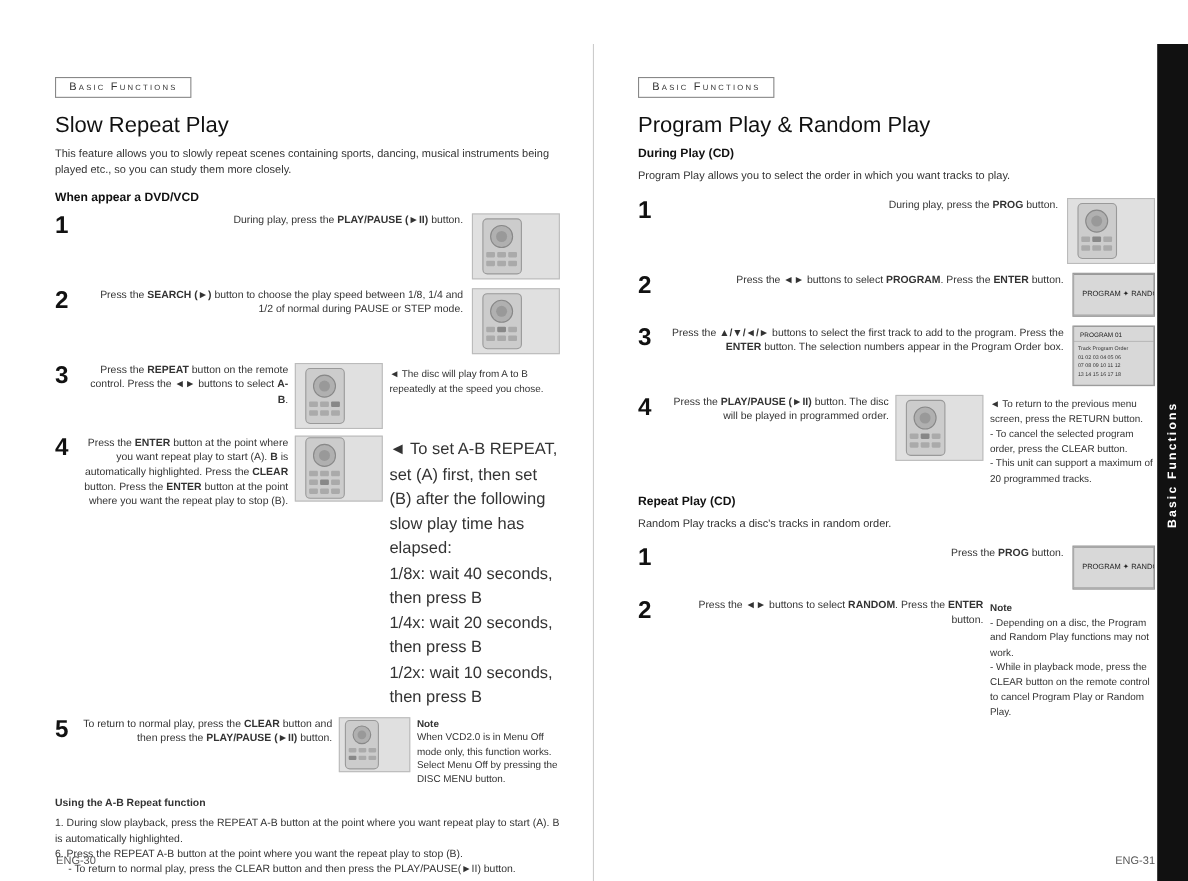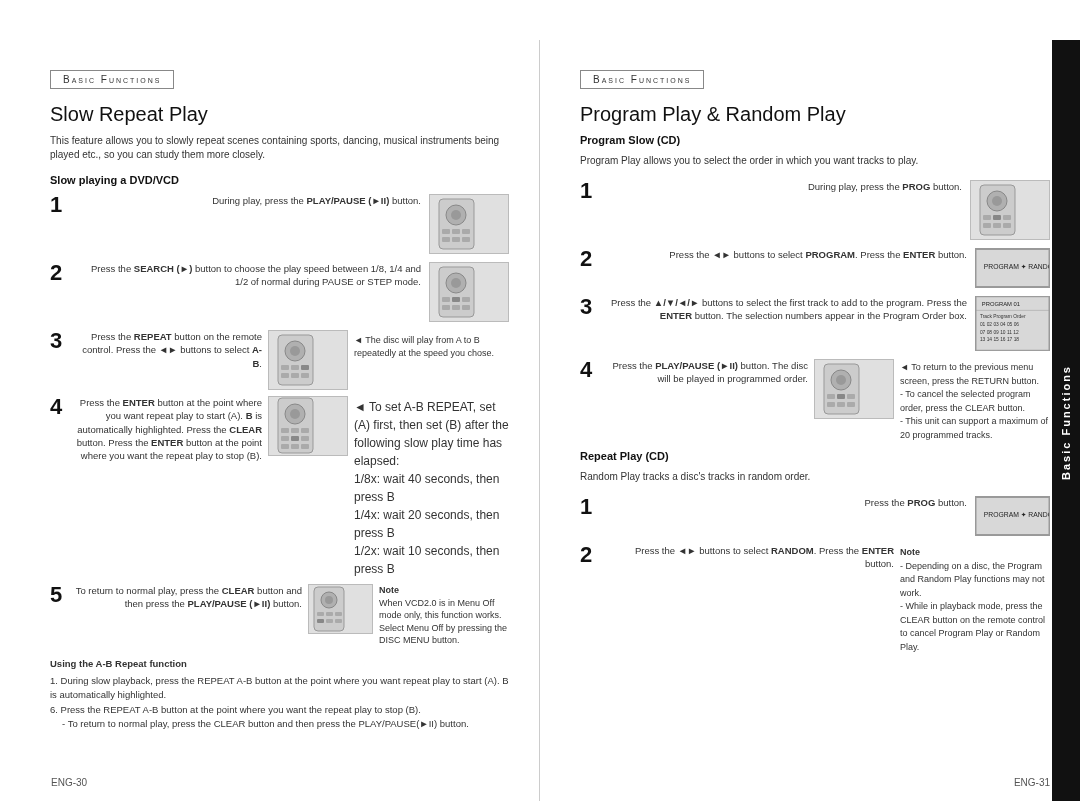--- a/index.html
+++ b/index.html
@@ -143,21 +143,21 @@
 <body>
 
 <div class="page">
 
   <div class="left-col">
     <div class="section-header">Basic Functions</div>
 
     <div class="page-title">Slow Repeat Play</div>
     <div class="intro-text">This feature allows you to slowly repeat scenes containing sports, dancing, musical instruments being played etc., so you can study them more closely.</div>
 
-    <div class="sub-heading">Slow playing a DVD/VCD</div>
+    <div class="sub-heading">When appear a DVD/VCD</div>
 
     
     <div class="step-row">
       <div class="step-number">1</div>
       <div style="flex:1">
         <div class="step-text">During play, press the <b>PLAY/PAUSE (►II)</b> button.</div>
       </div>
       <div class="remote-img">
         <svg width="70" height="55" viewBox="0 0 70 55">
           <rect x="5" y="2" width="35" height="50" rx="4" fill="#ccc" stroke="#999" stroke-width="1"></rect>
@@ -234,21 +234,21 @@
             <rect x="28" y="32" width="8" height="5" rx="1" fill="#aaa"></rect>
             <rect x="8" y="40" width="8" height="5" rx="1" fill="#aaa"></rect>
             <rect x="18" y="40" width="8" height="5" rx="1" fill="#888"></rect>
             <rect x="28" y="40" width="8" height="5" rx="1" fill="#aaa"></rect>
             <rect x="8" y="48" width="8" height="5" rx="1" fill="#aaa"></rect>
             <rect x="18" y="48" width="8" height="5" rx="1" fill="#aaa"></rect>
             <rect x="28" y="48" width="8" height="5" rx="1" fill="#aaa"></rect>
           </svg>
         </div>
       </div>
-      <div style="font-size:12px; line-height:1.5; color:#333; max-width:155px; padding-top:2px;">
+      <div style="font-size:15px; line-height:1.5; color:#333; max-width:155px; padding-top:2px;">
         ◄ To set A-B REPEAT, set (A) first, then set (B) after the following slow play time has elapsed:<br>
         1/8x: wait 40 seconds, then press B<br>
         1/4x: wait 20 seconds, then press B<br>
         1/2x: wait 10 seconds, then press B
       </div>
     </div>
 
     
     <div style="display:flex; gap:6px; margin-bottom:8px;">
       <div class="step-number">5</div>
@@ -283,21 +283,21 @@
     </div>
 
     <div class="page-number eng-30">ENG-30</div>
   </div>
 
   <div class="right-col">
     <div class="section-header">Basic Functions</div>
 
     <div class="page-title">Program Play &amp; Random Play</div>
 
-    <div class="sub-heading">Program Slow (CD)</div>
+    <div class="sub-heading">During Play (CD)</div>
     <div class="intro-text">Program Play allows you to select the order in which you want tracks to play.</div>
 
     
     <div class="step-row">
       <div class="step-number">1</div>
       <div style="flex:1">
         <div class="step-text">During play, press the <b>PROG</b> button.</div>
       </div>
       <div class="remote-img">
         <svg width="70" height="55" viewBox="0 0 70 55">

